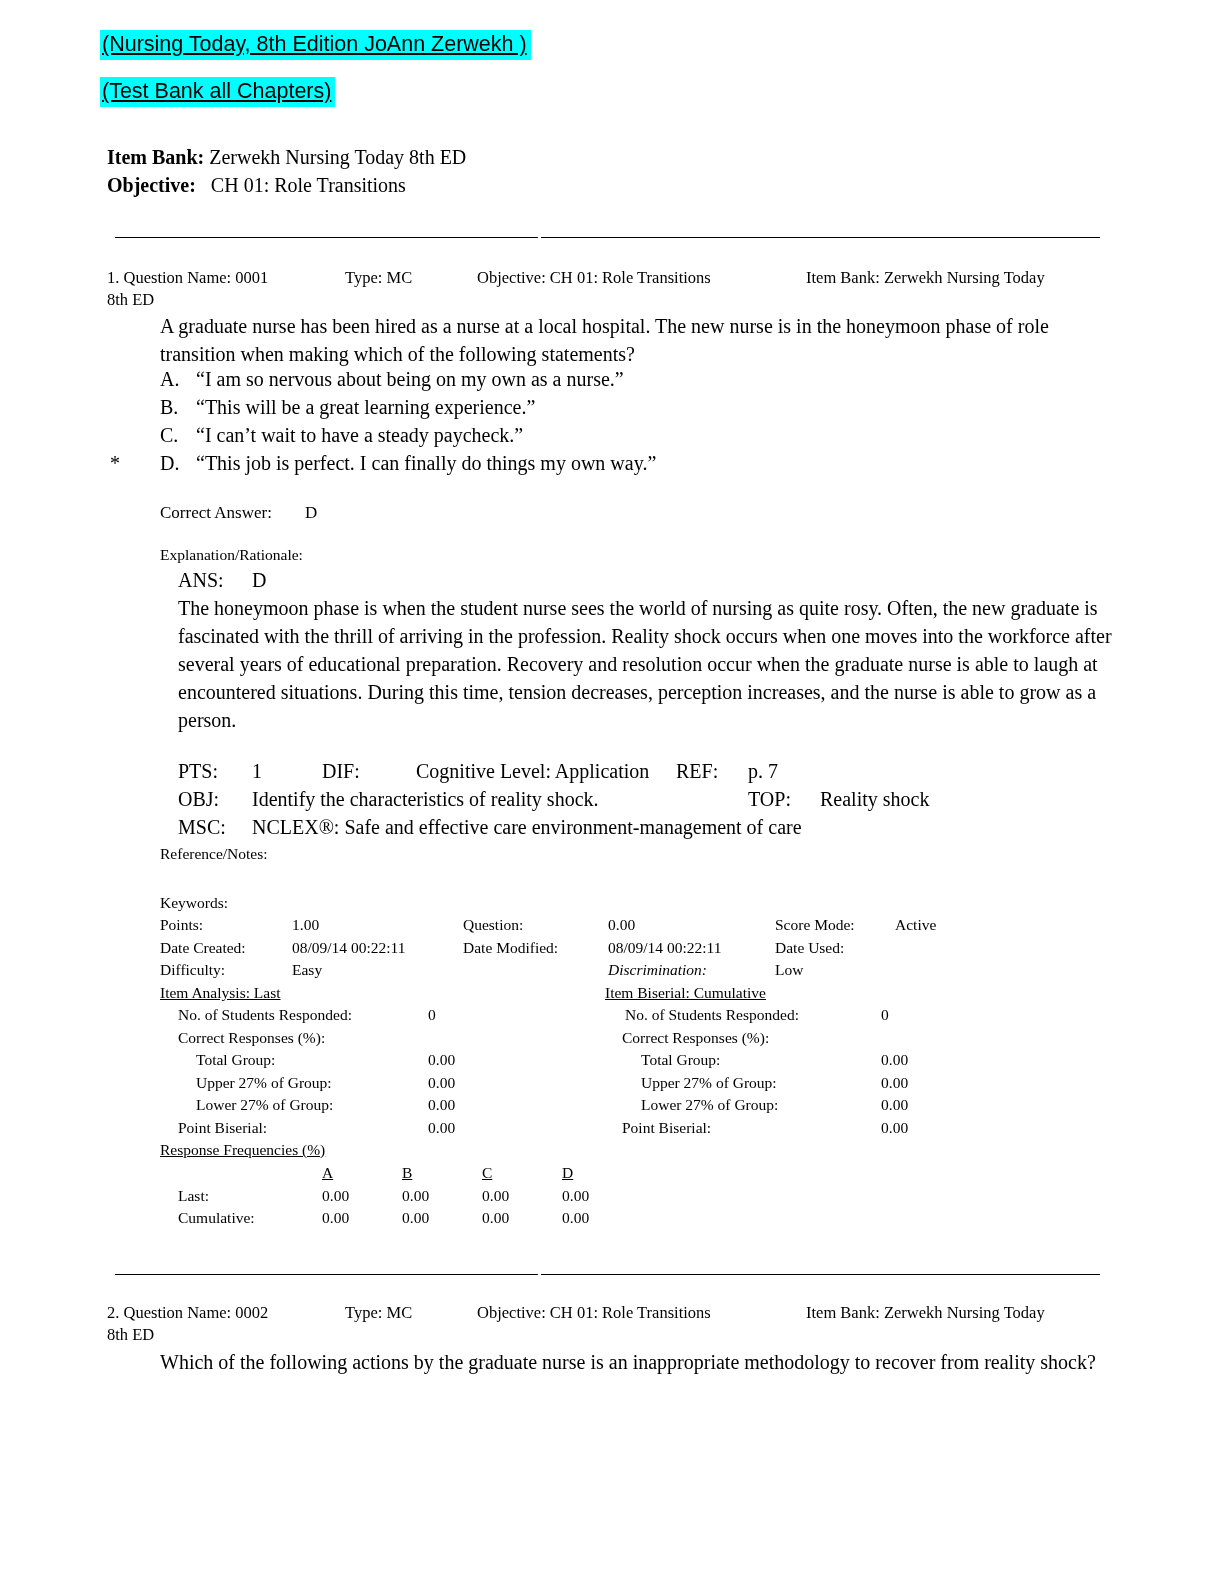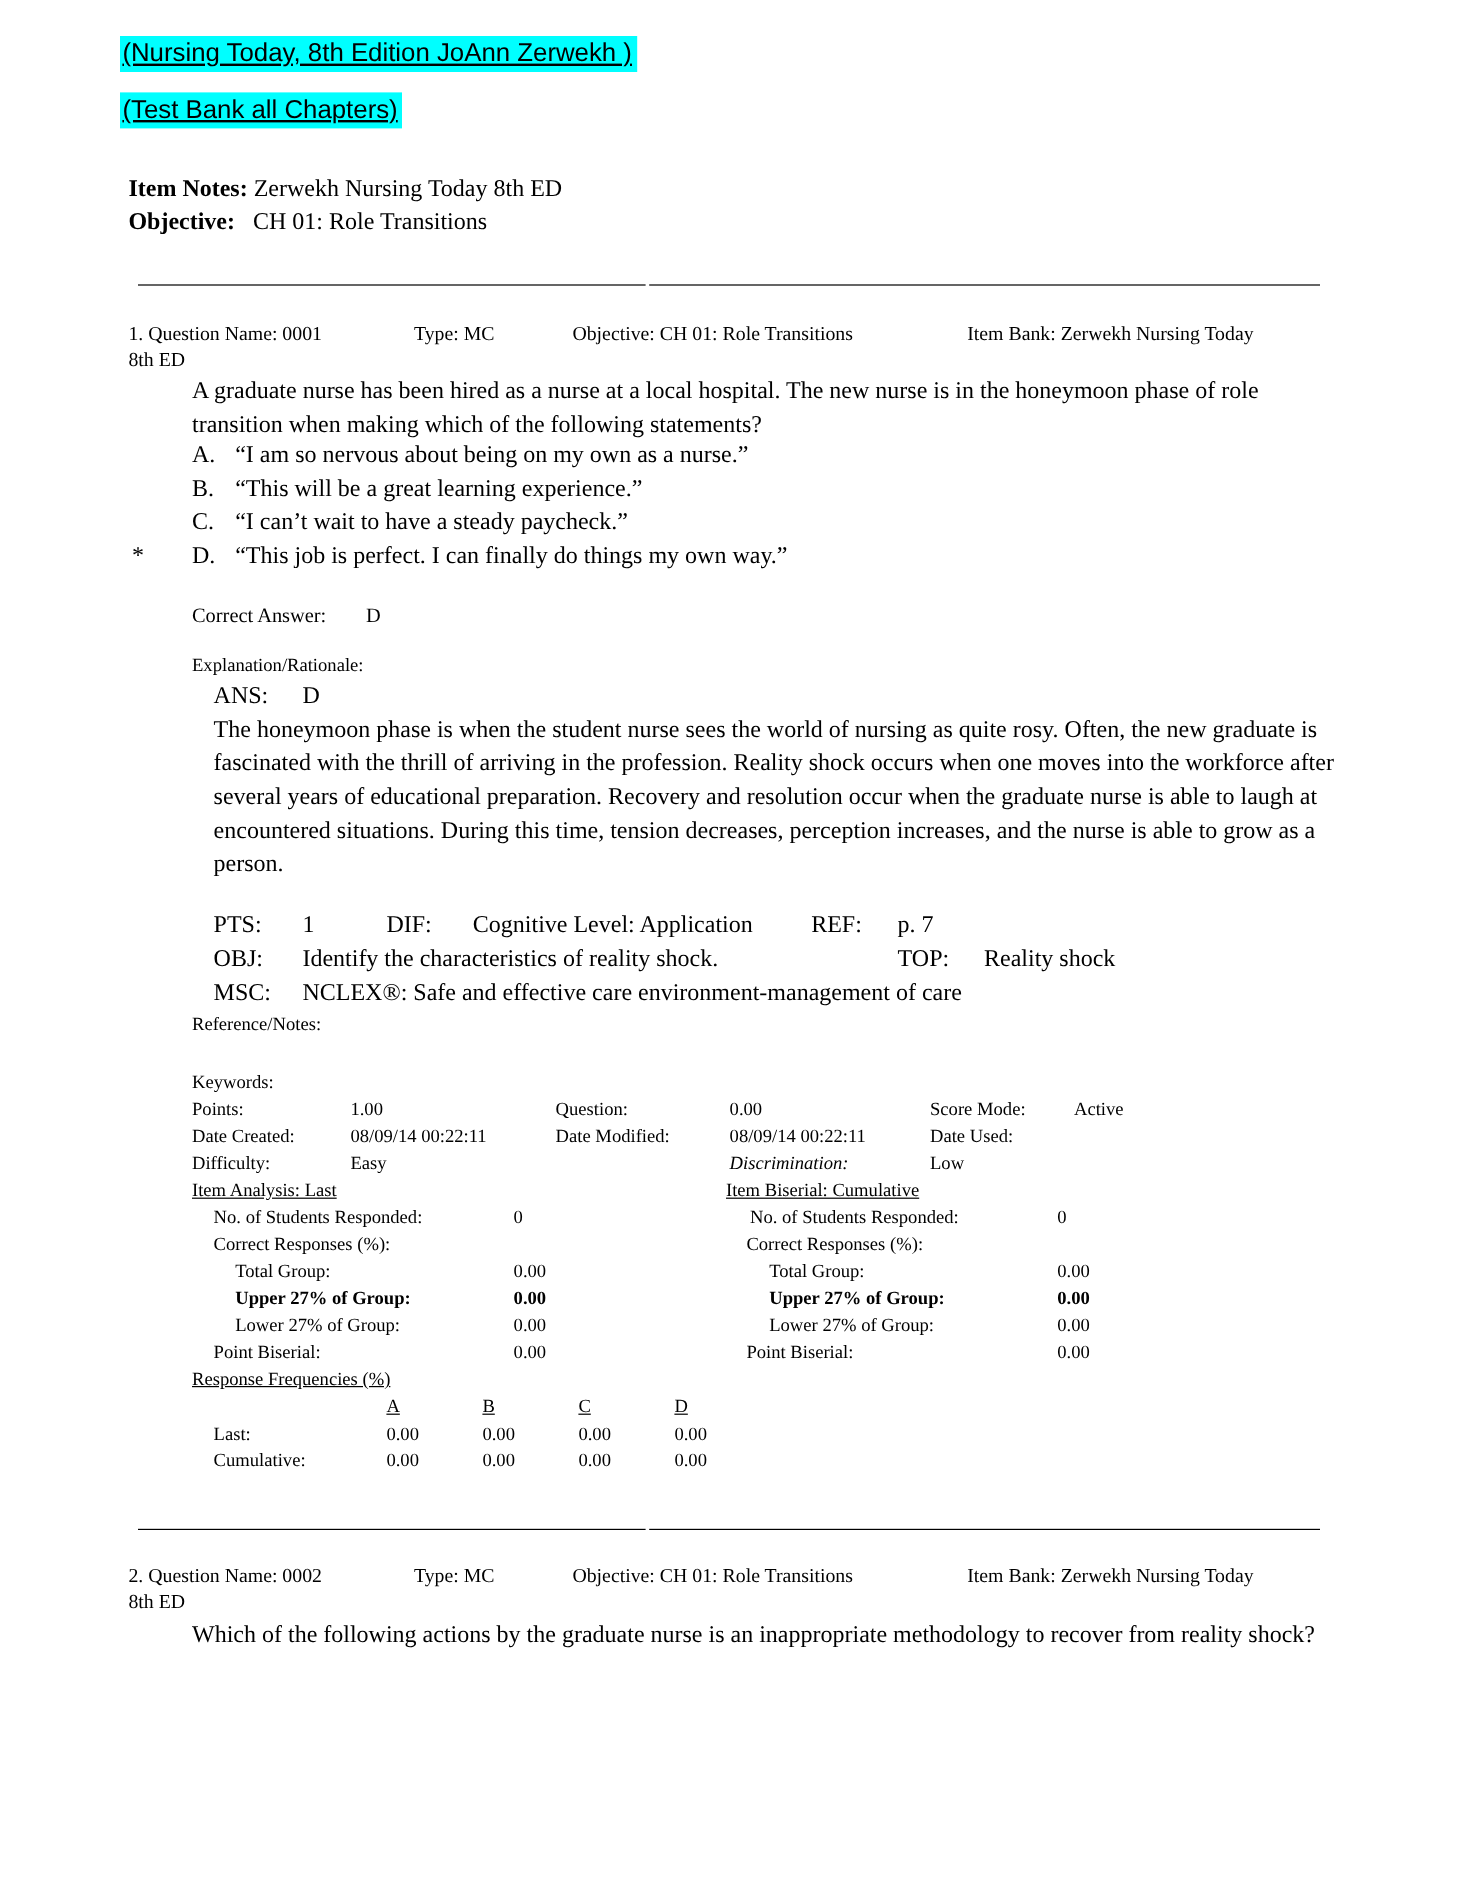--- a/index.html
+++ b/index.html
@@ -38,21 +38,21 @@
 </style>
 </head>
 <body>
 
 <div class="page">
 
   <span class="abs hl" style="left:100px; top:30px;">(Nursing Today, 8th Edition JoAnn Zerwekh )</span>
   <span class="abs hl" style="left:100px; top:77px;">(Test Bank all Chapters)</span>
 
   <div class="abs body-text" style="left:107px; top:143px;">
-    <div><b>Item Notes:</b>&nbsp;<span>Zerwekh Nursing Today 8th ED</span></div>
+    <div><b>Item Bank:</b>&nbsp;<span>Zerwekh Nursing Today 8th ED</span></div>
     <div><b>Objective:</b>&nbsp;&nbsp;&nbsp;<span>CH 01: Role Transitions</span></div>
   </div>
 
   <div class="abs divider" style="left:115px; top:237px; width:423px;"></div>
   <div class="abs divider" style="left:541px; top:237px; width:559px;"></div>
 
   <div class="row meta" style="top:268px;">
     <span style="left:107px;">1. Question Name: 0001</span>
     <span style="left:345px;">Type: MC</span>
     <span style="left:477px;">Objective: CH 01: Role Transitions</span>
@@ -98,21 +98,21 @@
   <div class="row body-text" style="top:566px;">
     <span style="left:178px;">ANS:</span>
     <span style="left:252px;">D</span>
   </div>
   <div class="abs body-text" style="left:178px; top:594px; width:935px;">The honeymoon phase is when the student nurse sees the world of nursing as quite rosy. Often, the new graduate is fascinated with the thrill of arriving in the profession. Reality shock occurs when one moves into the workforce after several years of educational preparation. Recovery and resolution occur when the graduate nurse is able to laugh at encountered situations. During this time, tension decreases, perception increases, and the nurse is able to grow as a person.</div>
 
   <div class="ptsrow" style="top:760px;">
     <span style="left:178px;">PTS:</span>
     <span style="left:252px;">1</span>
     <span style="left:322px;">DIF:</span>
-    <span style="left:394px;">Cognitive Level: Application</span>
+    <span style="left:416px;">Cognitive Level: Application</span>
     <span style="left:676px;">REF:</span>
     <span style="left:748px;">p. 7</span>
   </div>
   <div class="ptsrow" style="top:788px;">
     <span style="left:178px;">OBJ:</span>
     <span style="left:252px;">Identify the characteristics of reality shock.</span>
     <span style="left:748px;">TOP:</span>
     <span style="left:820px;">Reality shock</span>
   </div>
   <div class="ptsrow" style="top:816px;">
@@ -160,21 +160,21 @@
   <div class="srow" style="top:1029px;">
     <span style="left:178px;">Correct Responses (%):</span>
     <span style="left:622px;">Correct Responses (%):</span>
   </div>
   <div class="srow" style="top:1051px;">
     <span style="left:196px;">Total Group:</span>
     <span style="left:428px;">0.00</span>
     <span style="left:641px;">Total Group:</span>
     <span style="left:881px;">0.00</span>
   </div>
-  <div class="srow" style="top:1074px;font-weight:bold;">
+  <div class="srow" style="top:1074px;">
     <span style="left:196px;">Upper 27% of Group:</span>
     <span style="left:428px;">0.00</span>
     <span style="left:641px;">Upper 27% of Group:</span>
     <span style="left:881px;">0.00</span>
   </div>
   <div class="srow" style="top:1096px;">
     <span style="left:196px;">Lower 27% of Group:</span>
     <span style="left:428px;">0.00</span>
     <span style="left:641px;">Lower 27% of Group:</span>
     <span style="left:881px;">0.00</span>

